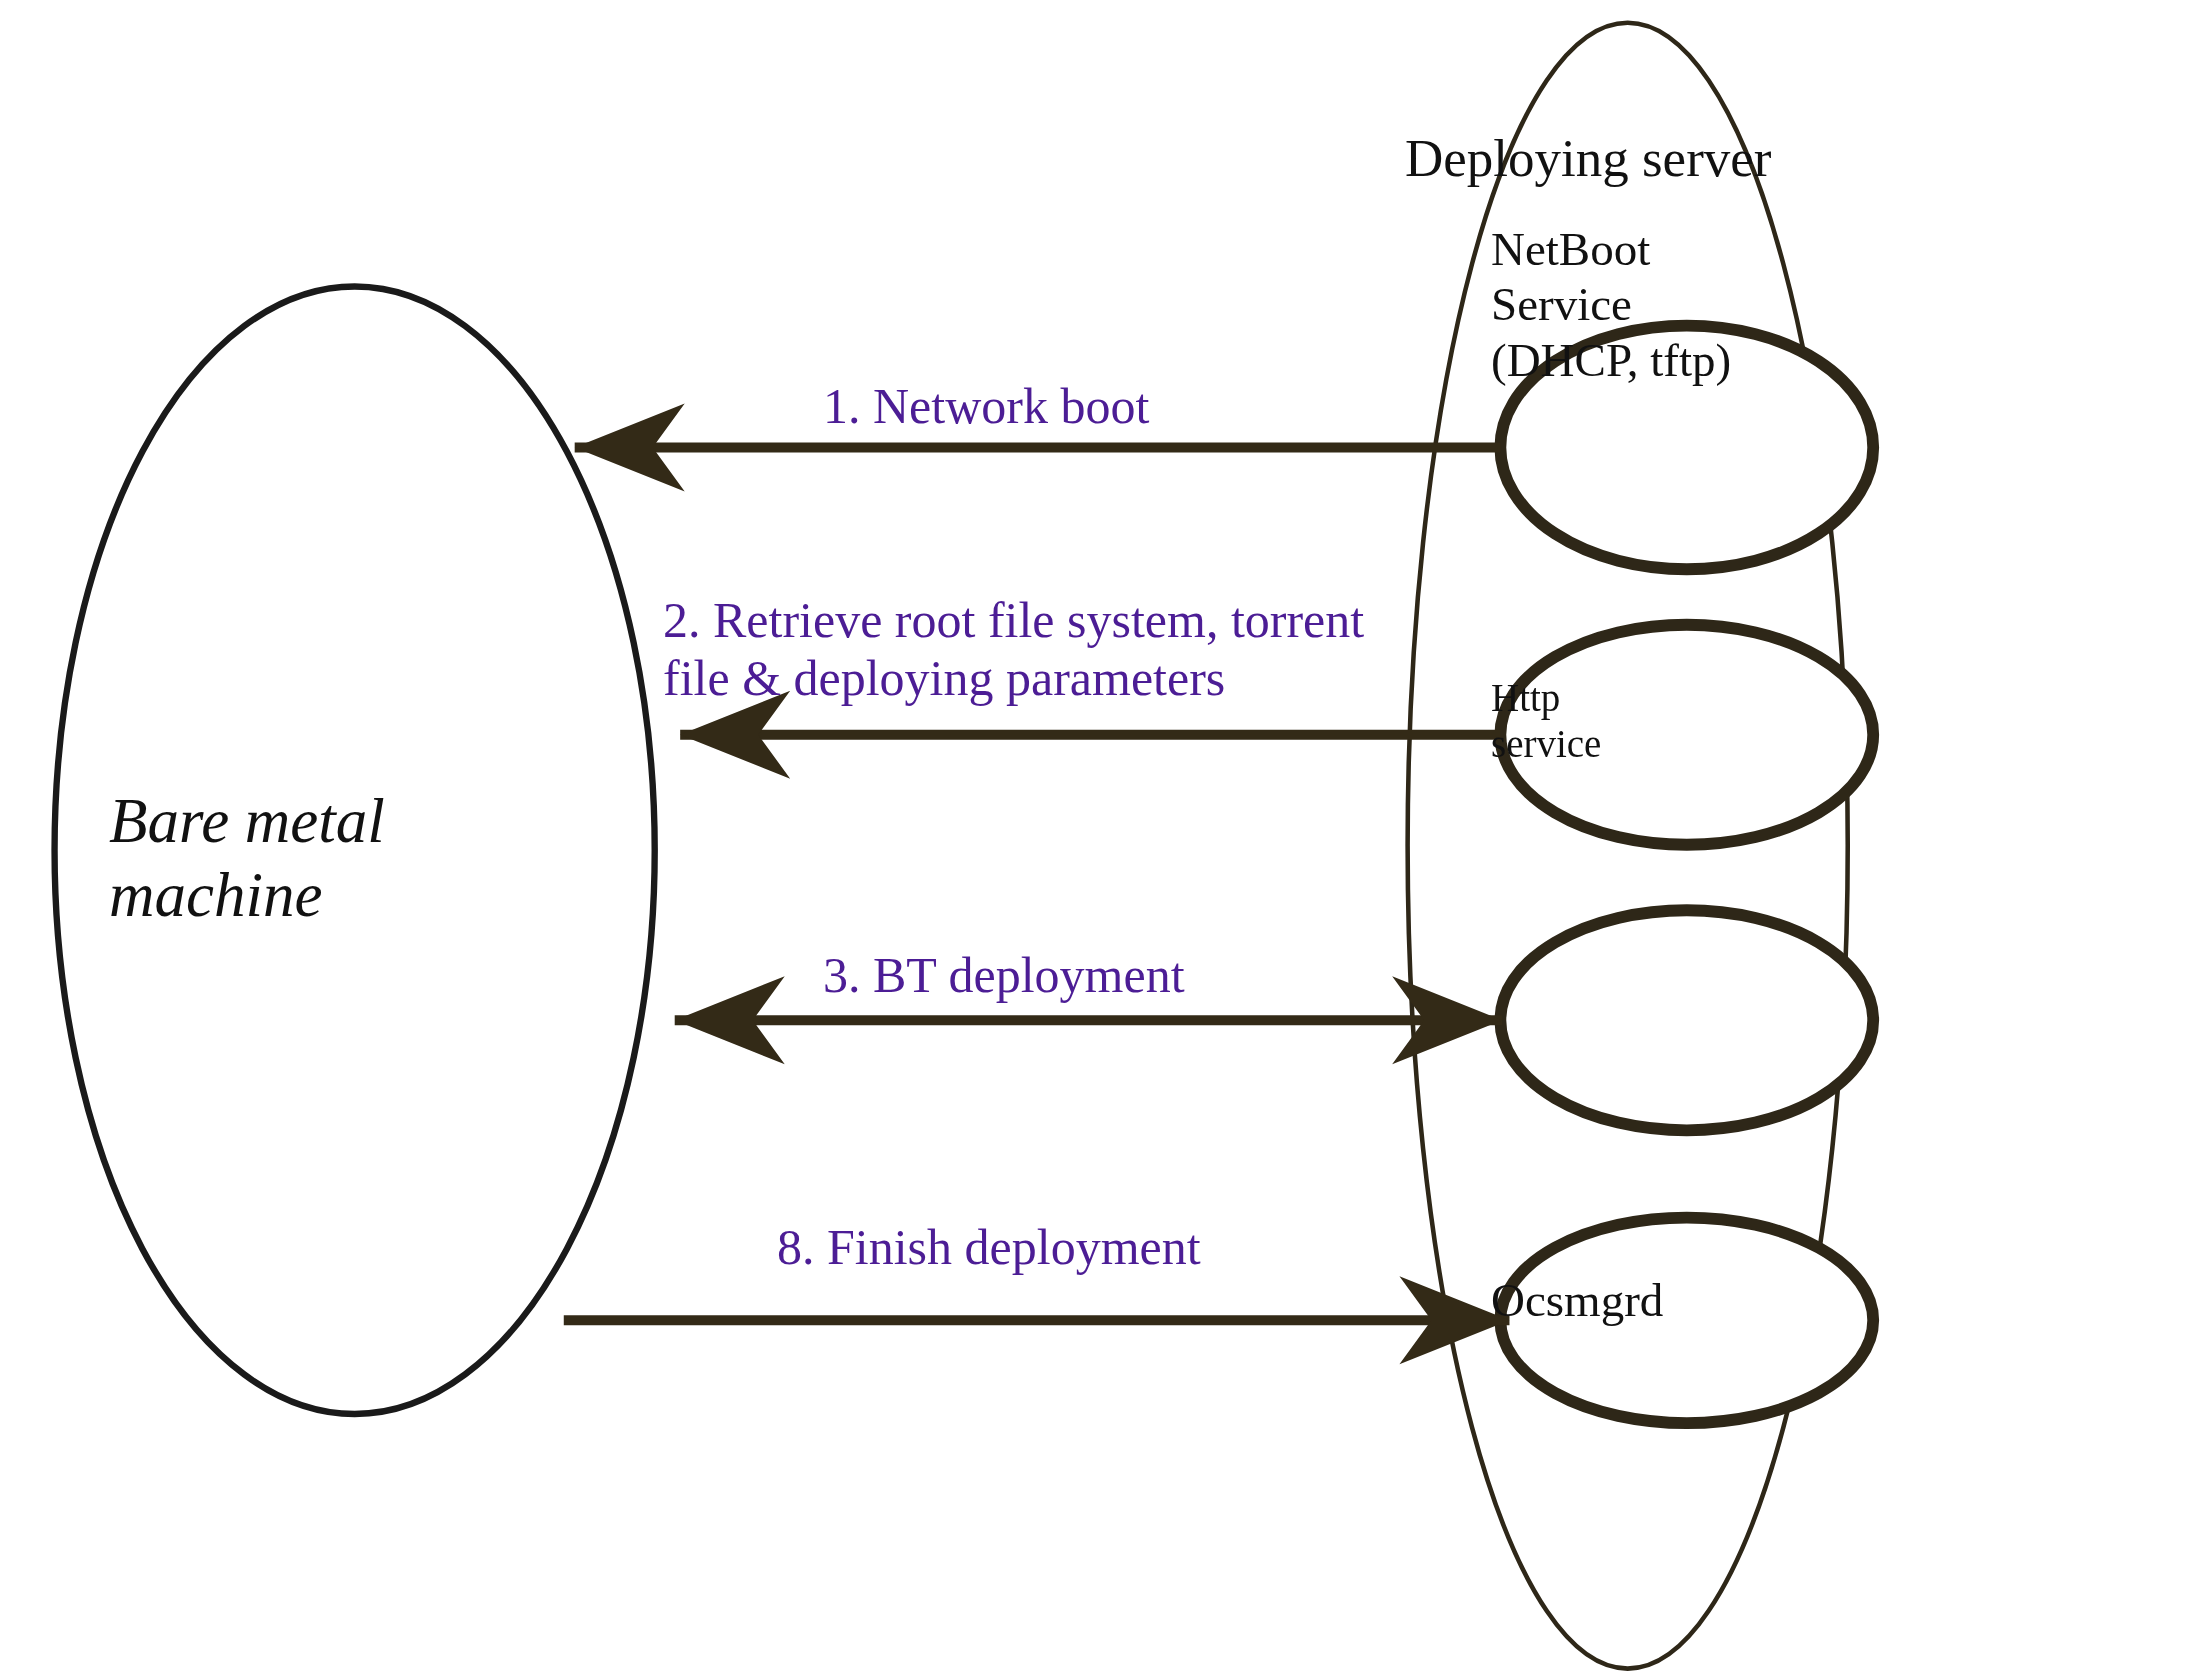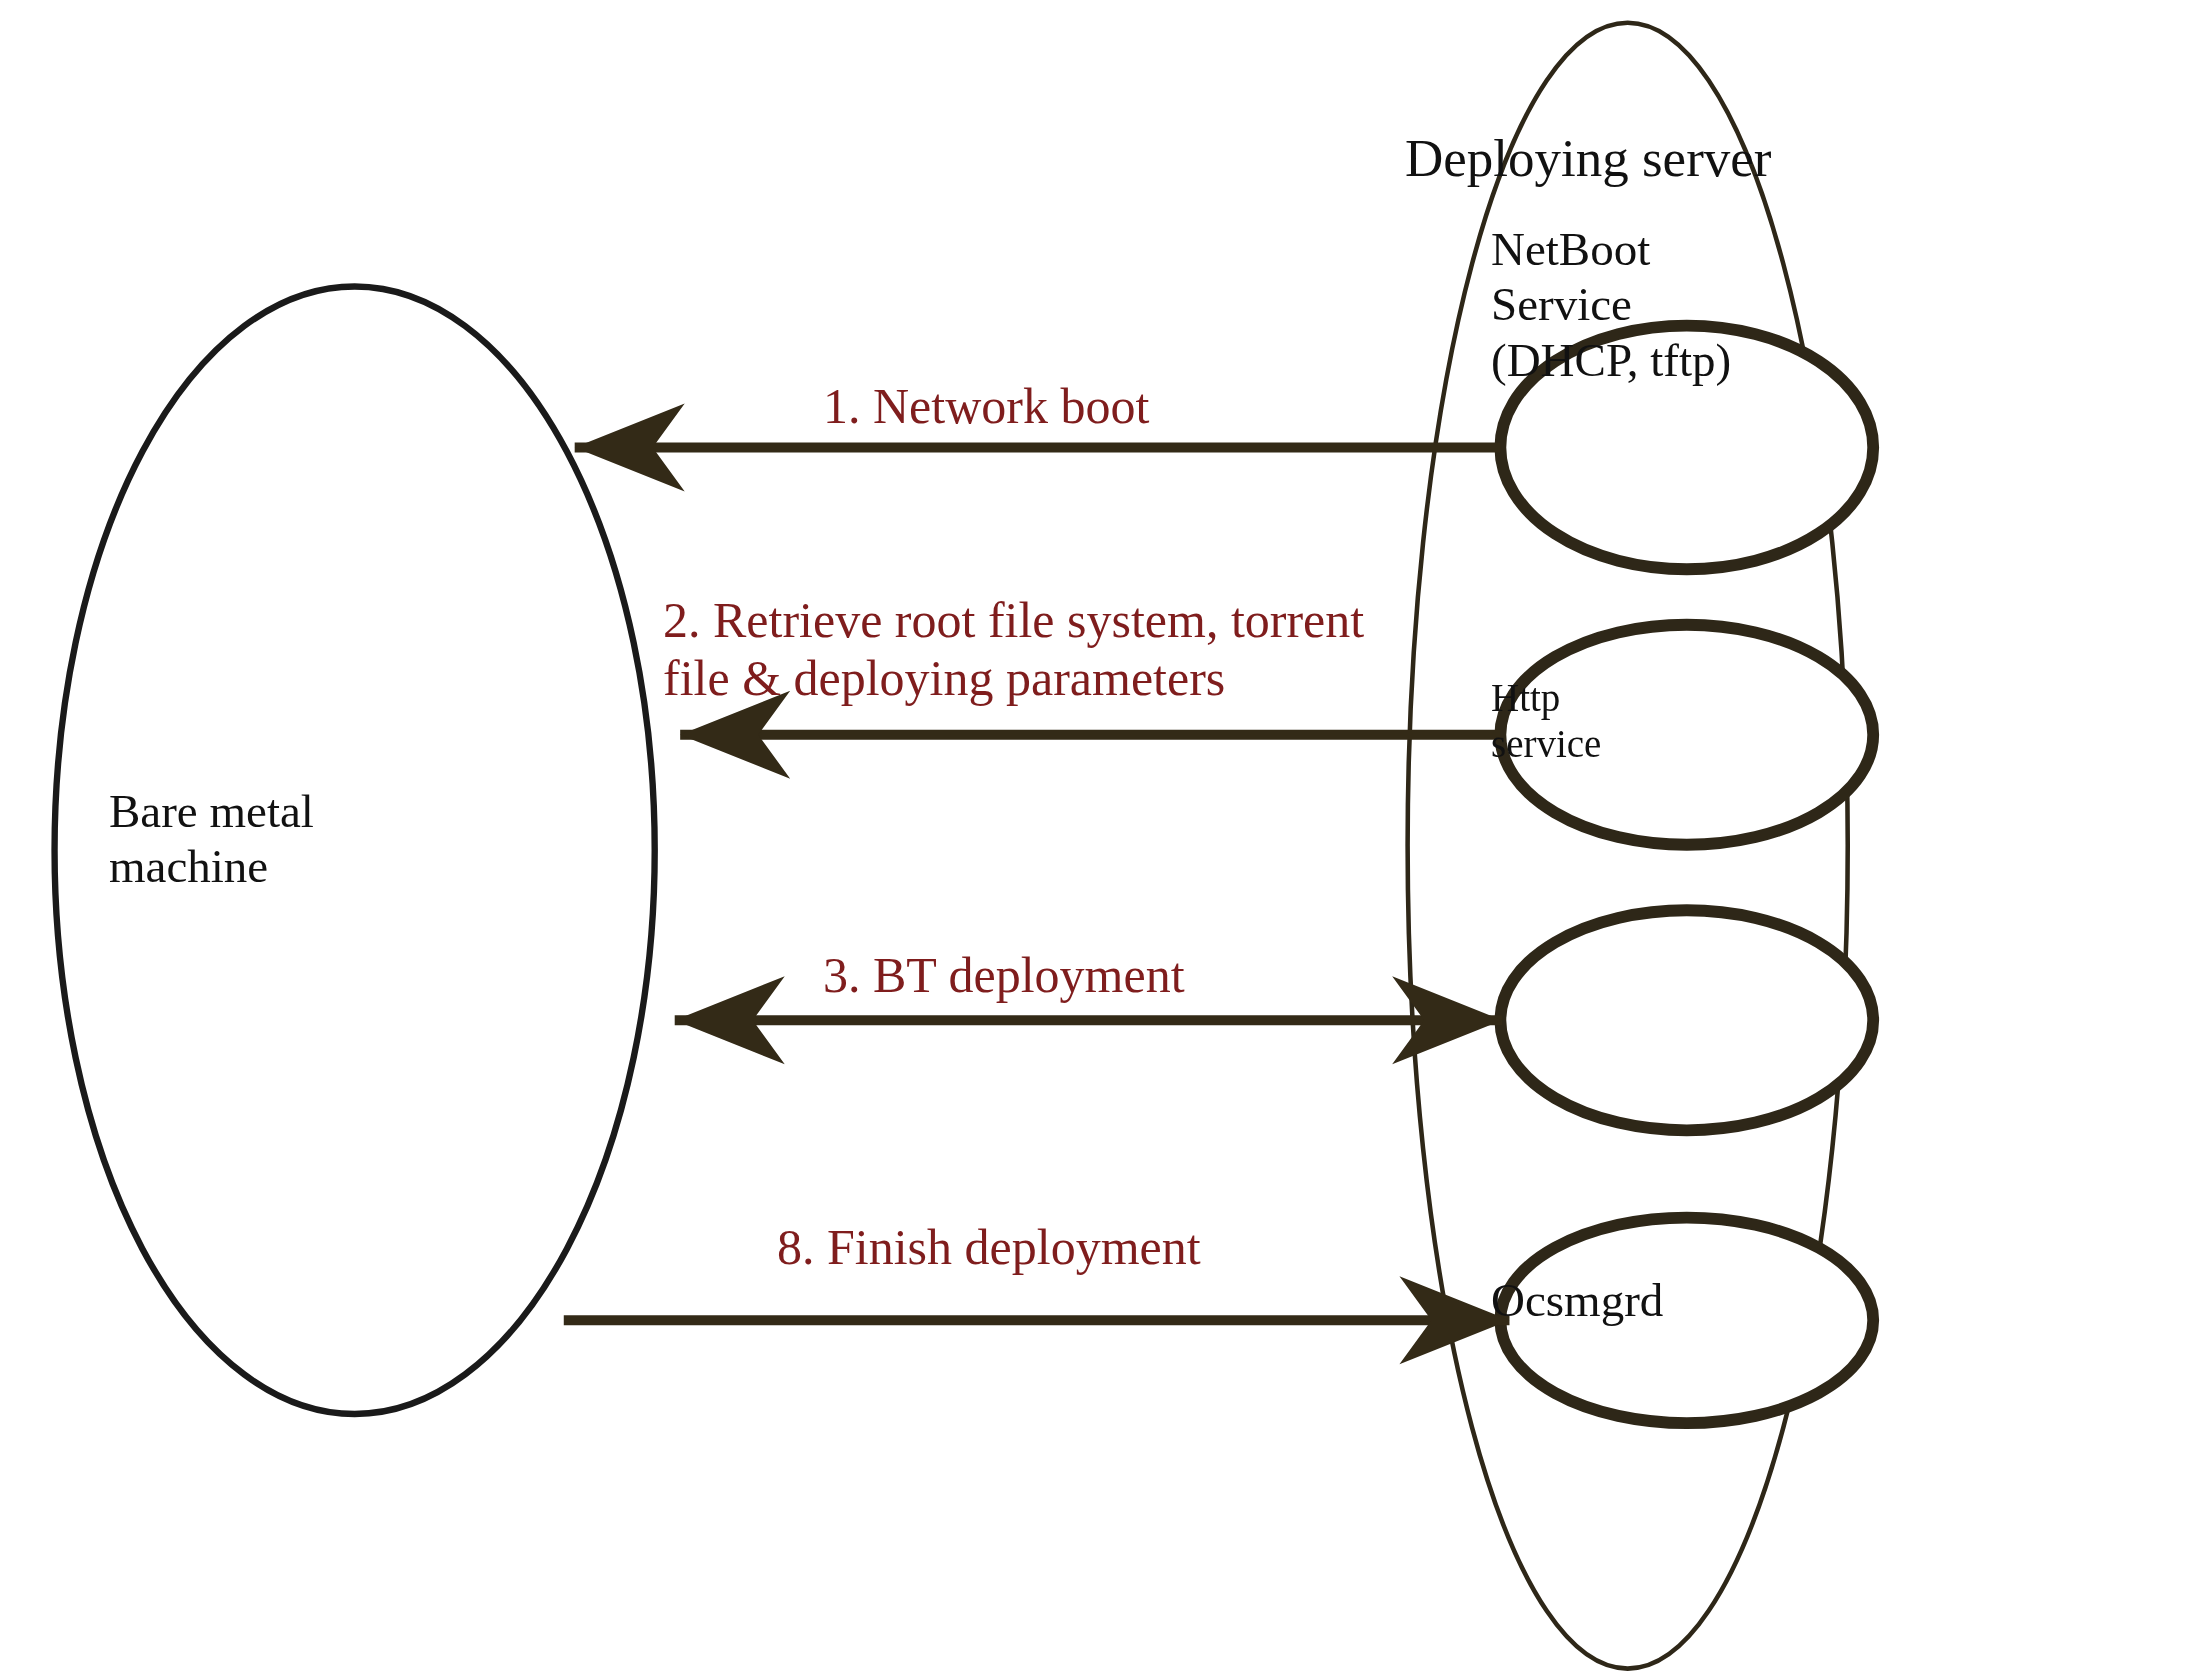--- a/index.html
+++ b/index.html
@@ -24,30 +24,30 @@
   }
   .shape-label {
     position: absolute;
     text-align: left;
     color: #111111;
     font-family: "Liberation Serif", "DejaVu Serif", serif;
     line-height: 1.18;
     white-space: pre-line;
     pointer-events: none;
   }
-  .lbl-bare-metal   { left: 109px;  top: 784px;  width: 491px; font-size: 47px; }
+  .lbl-bare-metal   { left: 109px;  top: 784px;  width: 491px; font-size: 63px; font-style: italic; }
   .lbl-server-title { left: 1405px; top: 127px;  width: 455px; font-size: 53px; }
   .lbl-netboot      { left: 1491px; top: 222px;  width: 400px; font-size: 47px; }
   .lbl-http         { left: 1491px; top: 675px;  width: 400px; font-size: 39px; }
   .lbl-tracker      { left: 1491px; top: 962px; width: 400px; font-size: 47px; }
   .lbl-ocsmgrd      { left: 1491px; top: 1273px; width: 400px; font-size: 47px; }
 
   .flow-label {
     position: absolute;
-    color: #7f1d1d;
+    color: #4c1d95;
     font-family: "Liberation Serif", "DejaVu Serif", serif;
     font-size: 50px;
     line-height: 1.16;
     white-space: pre-line;
     pointer-events: none;
   }
   .flow-1 { left: 823px; top: 377px;  }
   .flow-2 { left: 663px; top: 591px;  }
   .flow-3 { left: 823px; top: 946px; }
   .flow-4 { left: 777px; top: 1218px; }

